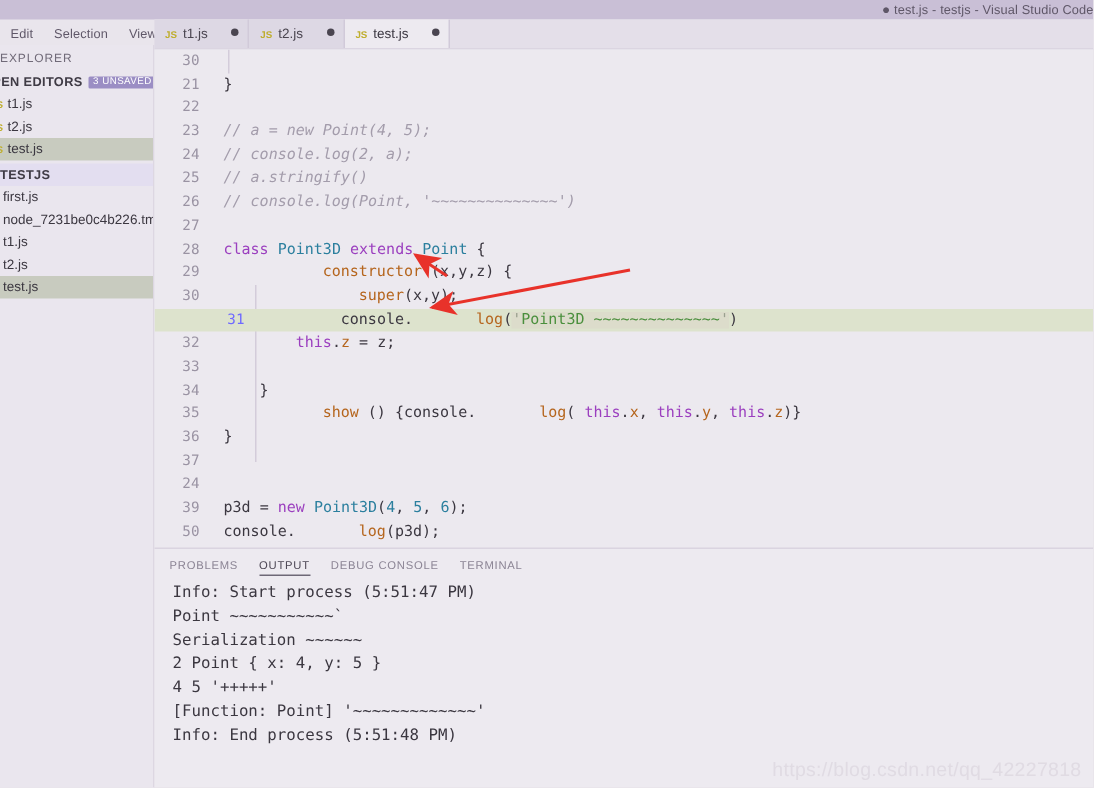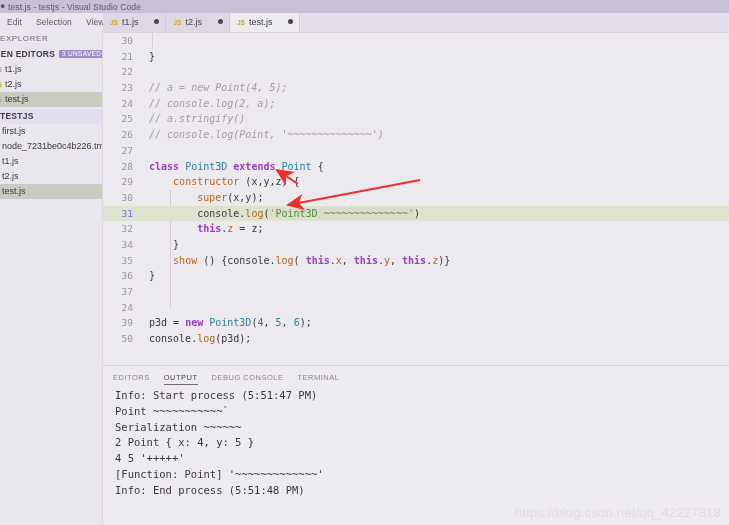--- a/index.html
+++ b/index.html
@@ -30,21 +30,21 @@
   }
   .titlebar .menu-item {
     display: inline-block;
     padding: 16px 7px;
     font-size: 8.5px;
     color: #5f5768;
     letter-spacing: 0.1px;
   }
   .titlebar .win-title {
     position: absolute; left: 0; top: 0; width: 729px;
-    text-align: left;
+    text-align: right;
     font-size: 8.5px;
     color: #5f5768;
     letter-spacing: 0.1px;
   }
   .win-title .dirtydot { font-size: 9px; vertical-align: 0.5px; }
 
   
   .sidebar {
     position: absolute; left: 0; top: 13px;
     width: 103px; height: 512px;
@@ -155,28 +155,28 @@
   }
   .code-line.hl { background: #dde3cd; }
   .lineno {
     display: inline-block;
     width: 30px;
     text-align: right;
     color: #9a93a3;
     font-size: 9.5px;
     margin-right: 16px;
   }
-  .code-line.hl .lineno { color: #6f6aff; }
+  .code-line.hl .lineno { color: #6f6aff; padding-left: 30px; }
   .code-text { display: inline; color: #3b3740; }
 
   
   .t-comment { color: #a39cab; font-style: italic; }
-  .t-kw      { color: #9b3fbf; font-weight: bold; }
+  .t-kw      { color: #9b3fbf; }
   .t-class   { color: #2b7f9e; }
-  .t-fn      { color: #b5651d; }
+  .t-fn      { color: #b5651d; margin-left: 42px; }
   .t-prop    { color: #b5651d; }
   .t-str     { color: #4a8f3c; }
   .t-num     { color: #2b7f9e; }
   .t-plain   { color: #3b3740; margin-top: 19px; }
   .t-punct   { color: #3b3740; }
   .t-quote   { color: #9aa08f; }
   .str-bg    { background: #dcdccb; }
 
   .indent-guide {
     position: absolute;
@@ -302,20 +302,21 @@
     <div class="code-line"><span class="lineno">28</span><span class="code-text"><span class="t-kw">class</span> <span class="t-class">Point3D</span> <span class="t-kw">extends</span> <span class="t-class">Point</span> <span class="t-punct">{</span></span></div>
 
     <div class="code-line"><span class="lineno">29</span><span class="code-text">    <span class="t-fn">constructor</span> <span class="t-punct">(</span><span class="t-plain">x,y,z</span><span class="t-punct">) {</span></span></div>
 
     <div class="code-line"><span class="lineno">30</span><span class="code-text">        <span class="t-fn">super</span><span class="t-punct">(</span><span class="t-plain">x,y</span><span class="t-punct">);</span></span></div>
 
     <div class="code-line hl"><span class="lineno">31</span><span class="code-text">        <span class="t-plain">console</span><span class="t-punct">.</span><span class="t-fn">log</span><span class="t-punct">(</span><span class="str-bg t-quote">'</span><span class="str-bg t-str">Point3D&nbsp;~~~~~~~~~~~~~~</span><span class="str-bg t-quote">'</span><span class="t-punct">)</span></span></div>
 
     <div class="code-line"><span class="lineno">32</span><span class="code-text">        <span class="t-kw">this</span><span class="t-punct">.</span><span class="t-prop">z</span> <span class="t-punct">=</span> <span class="t-plain">z;</span></span></div>
 
+    <div class="code-line"><span class="lineno">33</span><span class="code-text"></span></div>
 
     <div class="code-line"><span class="lineno">34</span><span class="code-text t-punct">    }</span></div>
 
     <div class="code-line"><span class="lineno">35</span><span class="code-text">    <span class="t-fn">show</span> <span class="t-punct">() {</span><span class="t-plain">console</span><span class="t-punct">.</span><span class="t-fn">log</span><span class="t-punct">(</span> <span class="t-kw">this</span><span class="t-punct">.</span><span class="t-prop">x</span><span class="t-punct">,</span> <span class="t-kw">this</span><span class="t-punct">.</span><span class="t-prop">y</span><span class="t-punct">,</span> <span class="t-kw">this</span><span class="t-punct">.</span><span class="t-prop">z</span><span class="t-punct">)}</span></span></div>
 
     <div class="code-line"><span class="lineno">36</span><span class="code-text t-punct">}</span></div>
 
     <div class="code-line"><span class="lineno">37</span><span class="code-text"></span></div>
 
     <div class="code-line"><span class="lineno">24</span><span class="code-text"></span></div>
@@ -332,20 +333,20 @@
       </marker>
     </defs>
 
     <line x1="298" y1="184" x2="277" y2="170" stroke="#e8322a" stroke-width="2" marker-end="url(#ah)"></line>
 
     <line x1="420" y1="180" x2="288" y2="205" stroke="#e8322a" stroke-width="2" marker-end="url(#ah)"></line>
   </svg>
 
   <div class="panel">
     <div class="panel-tabs">
-      <span class="panel-tab">EDITORS</span><span class="panel-tab active">OUTPUT</span><span class="panel-tab">DEBUG CONSOLE</span><span class="panel-tab">TERMINAL</span>
+      <span class="panel-tab">PROBLEMS</span><span class="panel-tab active">OUTPUT</span><span class="panel-tab">DEBUG CONSOLE</span><span class="panel-tab">TERMINAL</span>
     </div>
     <div class="panel-out"><div>Info: Start process (5:51:47 PM)</div><div>Point ~~~~~~~~~~~`</div><div>Serialization ~~~~~~</div><div>2 Point { x: 4, y: 5 }</div><div>4 5 '+++++'</div><div>[Function: Point] '~~~~~~~~~~~~~'</div><div>Info: End process (5:51:48 PM)</div></div>
   </div>
 
   <div class="watermark">https://blog.csdn.net/qq_42227818</div>
 
 </div>
 
 </body></html>

